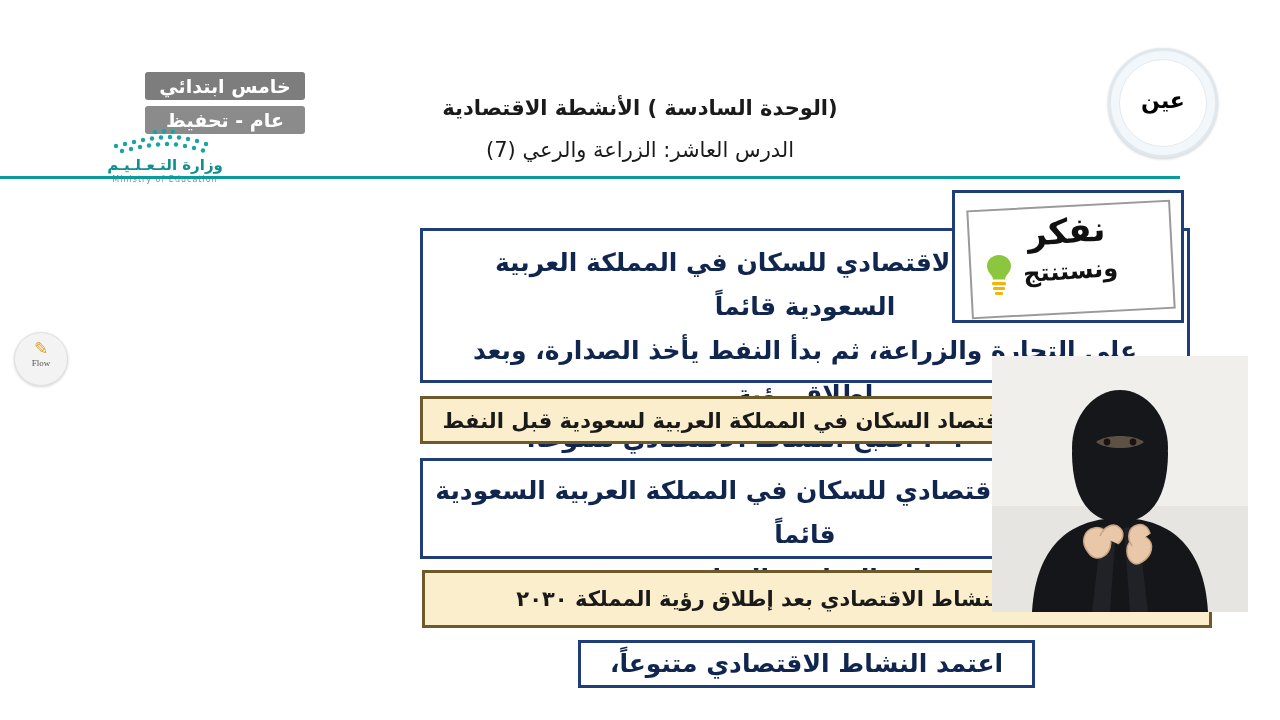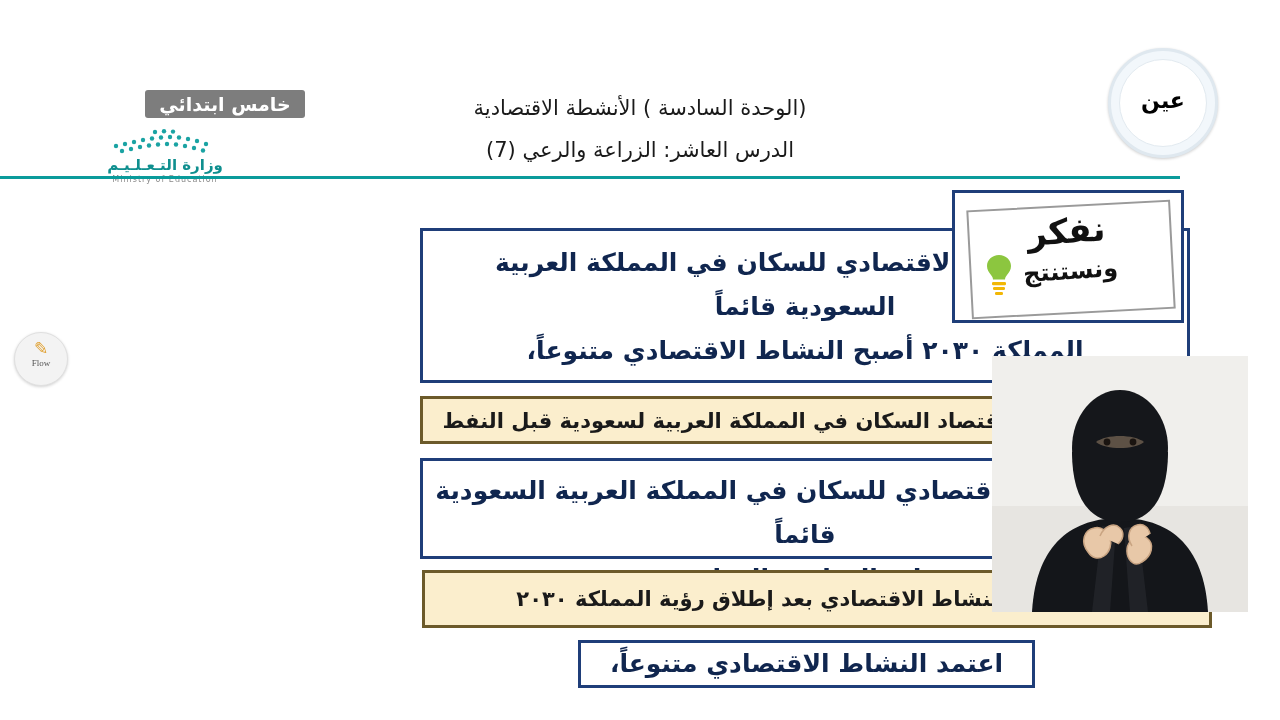--- a/index.html
+++ b/index.html
@@ -49,21 +49,20 @@
     display: block;
     background: #7d7d7d;
     color: #ffffff;
     font-size: 19px;
     line-height: 28px;
     height: 28px;
     border-radius: 3px;
     margin-bottom: 6px;
     letter-spacing: 0px;
     font-weight: 600;
-    margin-top: 18px;
   }
   .tag.secondary { background: #8b8b8b; }
 
   
   #ministry {
     position: absolute;
     right: 1030px;
     top: 128px;
     width: 170px;
     text-align: center;
@@ -91,21 +90,21 @@
   #titles {
     position: absolute;
     left: 0; top: 92px;
     width: 1280px;
     text-align: center;
     color: #1a1a1a;
   }
   #unit-title {
     font-size: 21px;
     line-height: 32px;
-    font-weight: 400;
+    font-weight: 700;
   }
   #lesson-title {
     font-size: 21px;
     line-height: 32px;
     font-weight: 500;
     margin-top: 10px;
   }
 
   
   #ain-logo {
@@ -286,20 +285,21 @@
     font-family: Liberation Serif, serif;
   }
 </style>
 </head>
 <body>
 
 <div id="header">
 
   <div id="grade-tags">
     <span class="tag">خامس ابتدائي</span>
+    <span class="tag secondary">عام - تحفيظ</span>
   </div>
 
   <div id="ministry">
     <div id="ministry-dots">
       <svg width="118" height="26" viewBox="0 0 118 26" aria-hidden="true">
         <g fill="#1aa3a3">
           <circle cx="10" cy="18" r="2.2"></circle>
             <circle cx="19" cy="16" r="2.2"></circle>
             <circle cx="28" cy="14" r="2.2"></circle>
           <circle cx="37" cy="12" r="2.2"></circle>
@@ -339,20 +339,21 @@
     <div id="ain-logo-inner">
       <span id="ain-logo-text">عين</span>
     </div>
   </div>
 </div>
 <div id="header-rule"></div>
 <div id="header-rule-gap"></div>
 
 <div class="box box-blue" id="para-box">
   <span class="box-line">كان الاعتماد الاقتصادي للسكان في المملكة العربية السعودية قائماً</span>
+  <span class="box-line">على التجارة والزراعة، ثم بدأ النفط يأخذ الصدارة، وبعد إطلاق رؤية</span>
   <span class="box-line">المملكة ٢٠٣٠ أصبح النشاط الاقتصادي متنوعاً،</span>
 </div>
 
 <div class="box box-cream" id="q1-box">
   <span class="box-line">على ماذا اعتمد اقتصاد السكان في المملكة العربية لسعودية قبل النفط</span>
 </div>
 
 <div class="box box-blue" id="a1-box">
   <span class="box-line">كان الاعتماد الاقتصادي للسكان في المملكة العربية السعودية قائماً</span>
   <span class="box-line">على التجارة والزراعة،</span>

